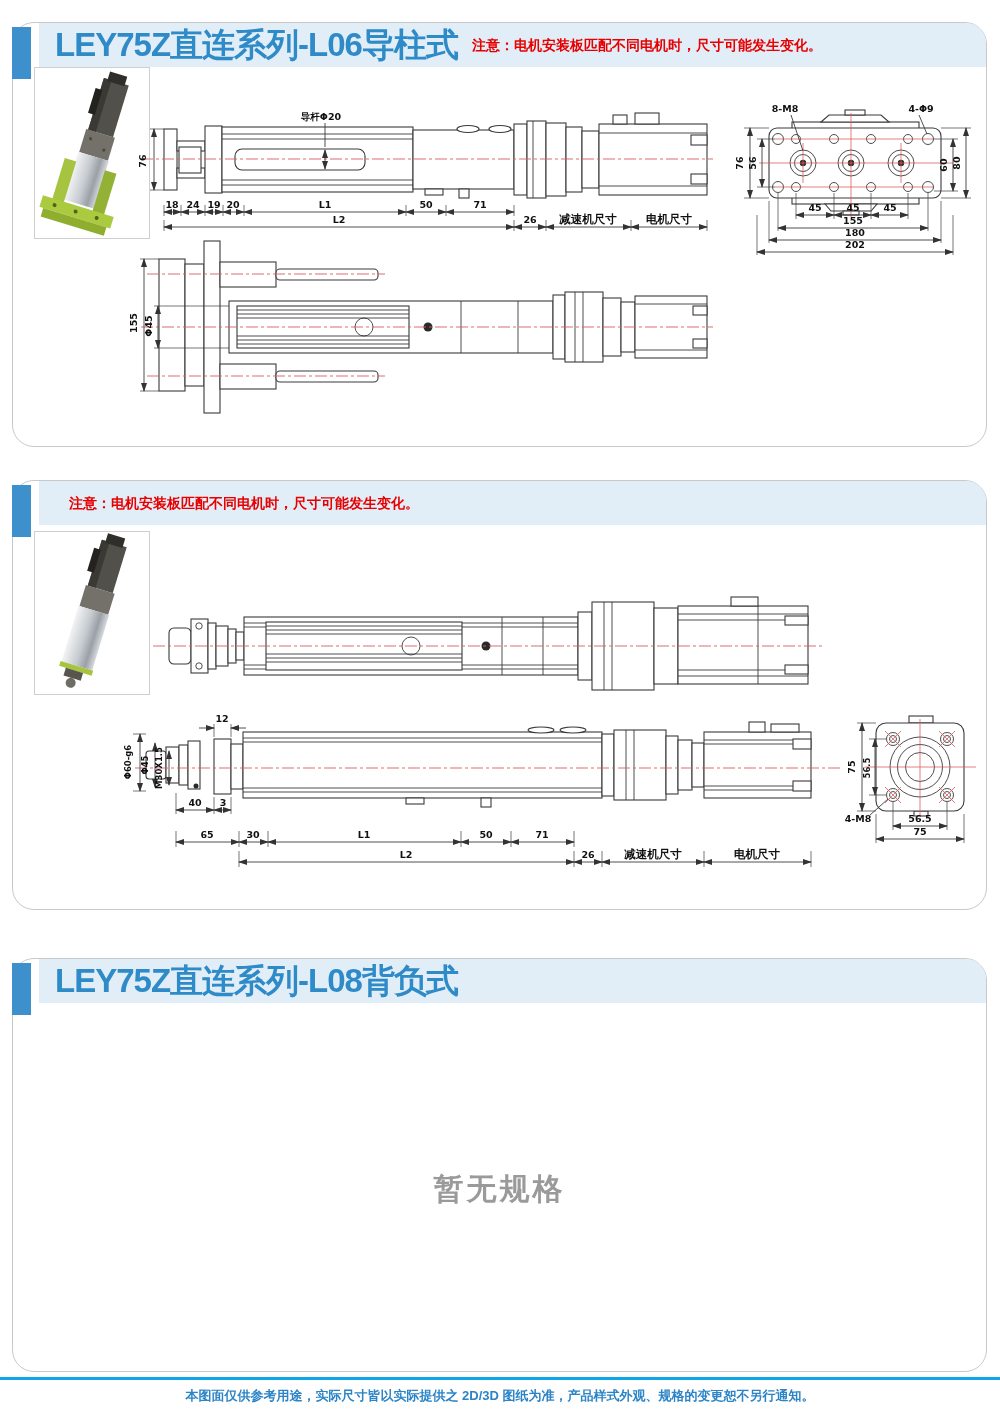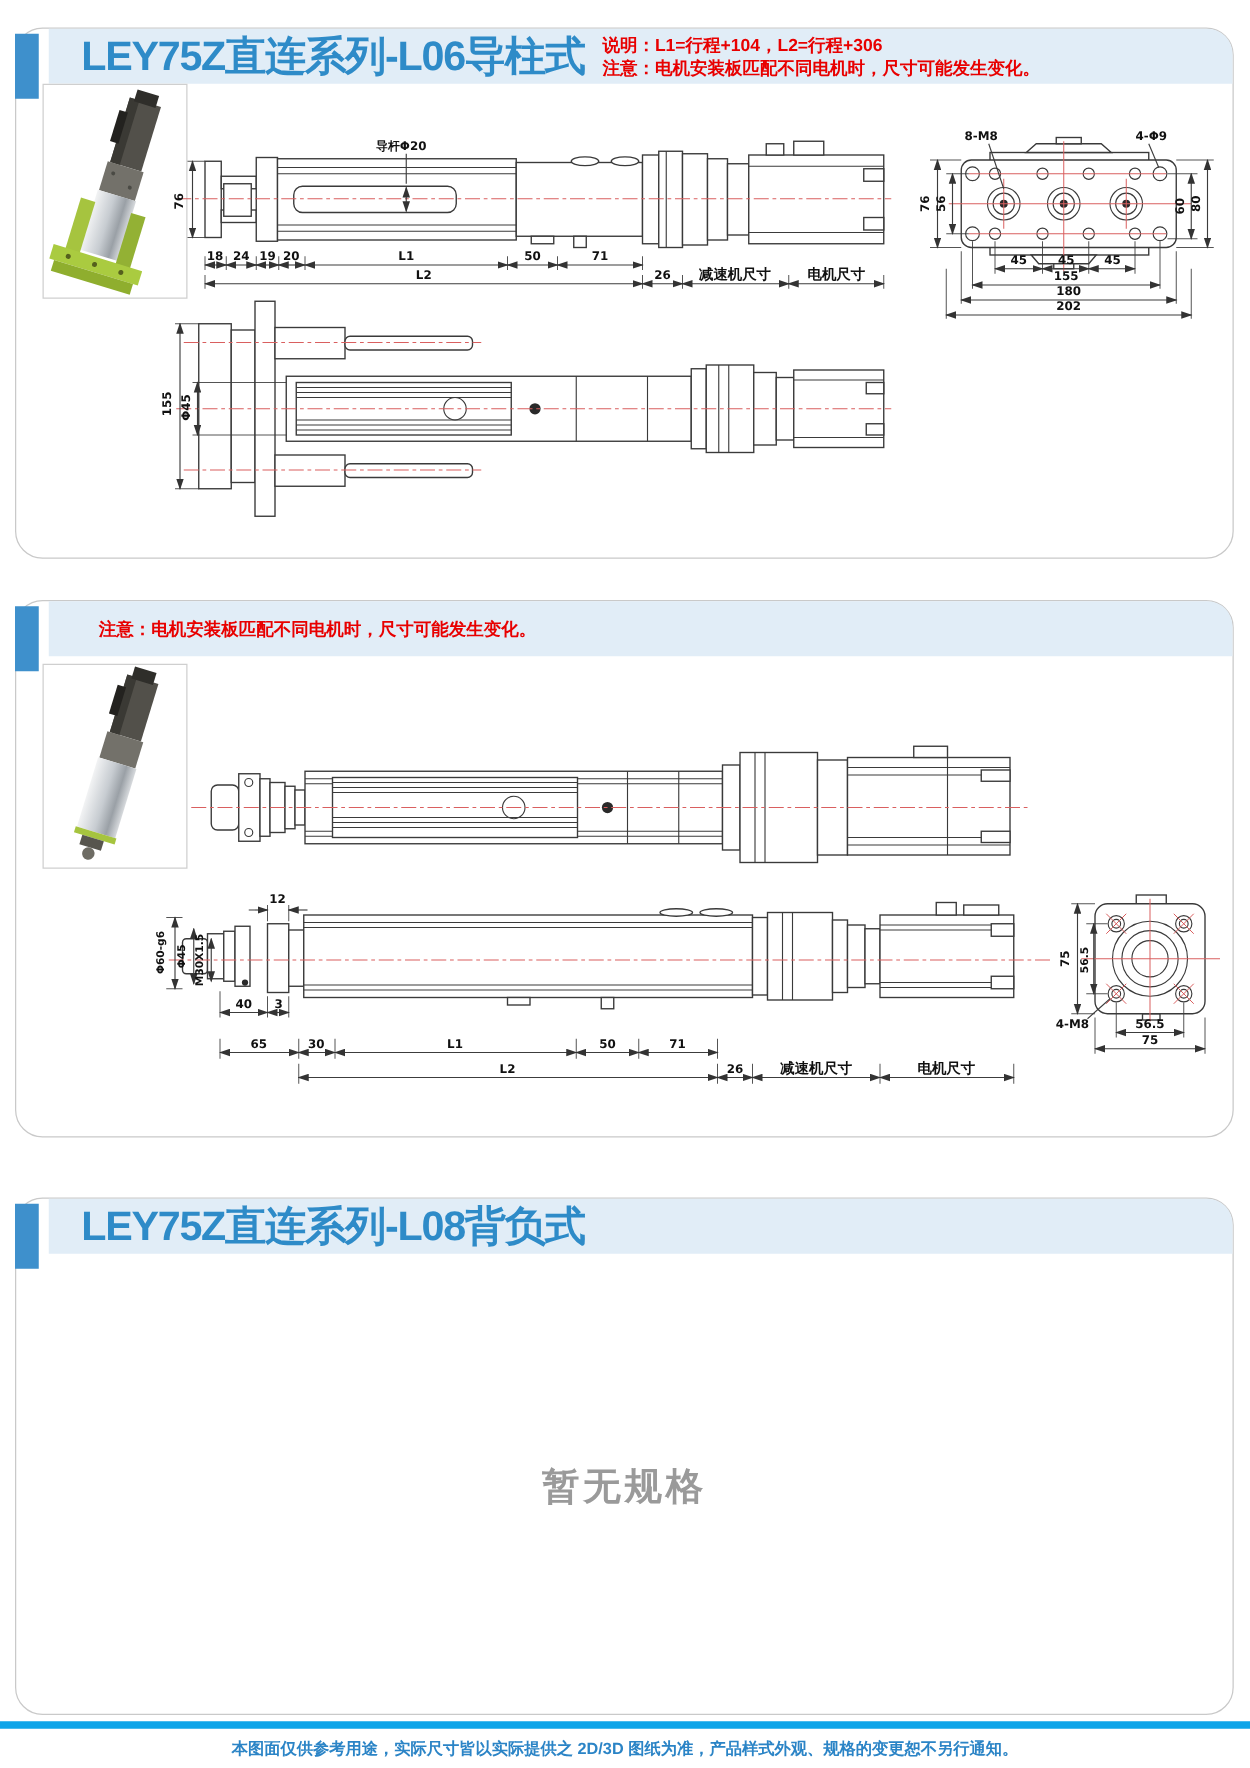--- a/index.html
+++ b/index.html
@@ -1,28 +1,28 @@
 <!DOCTYPE html>
 <html><head>
 <meta charset="utf-8">
 <style>
   html,body{margin:0;padding:0;background:#fff;}
   body{font-family:"Liberation Sans","DejaVu Sans",sans-serif;}
   #page{position:relative;width:1000px;height:1414px;background:#fff;overflow:hidden;}
   .card{position:absolute;left:12px;width:973px;background:#fff;border:1px solid #c9c9c9;border-radius:22px;}
   .card-header{position:relative;height:56px;}
   .accent{position:absolute;left:-1px;top:4px;width:19px;height:52px;background:#3e90cc;}
-  .band{position:absolute;left:26px;right:0;top:0;height:44px;background:#e1edf7;border-top-right-radius:20px;display:flex;align-items:center;padding-left:26px;box-sizing:border-box;}
+  .band{position:absolute;left:26px;right:0;top:0;height:44px;background:#e1edf7;border-top-right-radius:20px;display:flex;align-items:center;padding-left:16px;box-sizing:border-box;}
   .title{font-size:33px;font-weight:bold;color:#2e8bc8;margin:0;line-height:44px;white-space:nowrap;letter-spacing:-1px;}
   .notes{margin-left:14px;display:flex;flex-direction:column;justify-content:center;}
   .note{font-size:14px;font-weight:bold;color:#e80000;line-height:18px;white-space:nowrap;}
   .thumb{position:absolute;border:1px solid #cfcfcf;background:#fff;}
   .drawing{position:absolute;left:0;top:0;}
   .empty-text{position:absolute;top:210px;width:100%;text-align:center;font-size:30px;color:#9a9a9a;letter-spacing:3px;font-weight:bold;}
-  .page-footer{position:absolute;left:0;top:1377px;width:1000px;border-top:6px solid #0ea5e9;padding-top:7px;text-align:center;}
+  .page-footer{position:absolute;left:0;top:1377px;width:1000px;border-top:3px solid #0ea5e9;padding-top:7px;text-align:center;}
   .page-footer p{margin:0;font-size:13px;font-weight:bold;color:#2b84c6;}
   
   .ol{fill:#fff;stroke:#3a3a3a;stroke-width:1.1;}
   .on{fill:none;stroke:#3a3a3a;stroke-width:0.9;}
   .cl{stroke:#d95f5f;stroke-width:0.9;fill:none;stroke-dasharray:12 3 3 3;}
   .dl{stroke:#3c3c3c;stroke-width:0.9;fill:none;}
   .xl{stroke:#3c3c3c;stroke-width:0.7;fill:none;}
   .rl{stroke:#d95f5f;stroke-width:0.8;fill:none;}
   .dt{font:bold 9.5px "DejaVu Sans",sans-serif;fill:#111;text-anchor:middle;}
   .dc{font:bold 11.5px "DejaVu Sans",sans-serif;fill:#111;text-anchor:middle;}
@@ -32,21 +32,20 @@
 <body>
 
 <div id="page">
 
   <section class="card" style="top:22px;height:423px;">
     <div class="card-header">
       <div class="accent"></div>
       <div class="band">
         <h1 class="title">LEY75Z直连系列-L06导柱式</h1>
         <div class="notes">
-          <div class="note">说明：L1=行程+104，L2=行程+306</div>
           <div class="note">注意：电机安装板匹配不同电机时，尺寸可能发生变化。</div>
         </div>
       </div>
     </div>
 
     <div class="thumb" style="left:21px;top:44px;width:114px;height:170px;">
       <svg width="114" height="170" viewBox="0 0 114 170">
         <defs>
           <linearGradient id="gA" x1="0" y1="0" x2="1" y2="0">
             <stop offset="0" stop-color="#f2f3f4"></stop>

